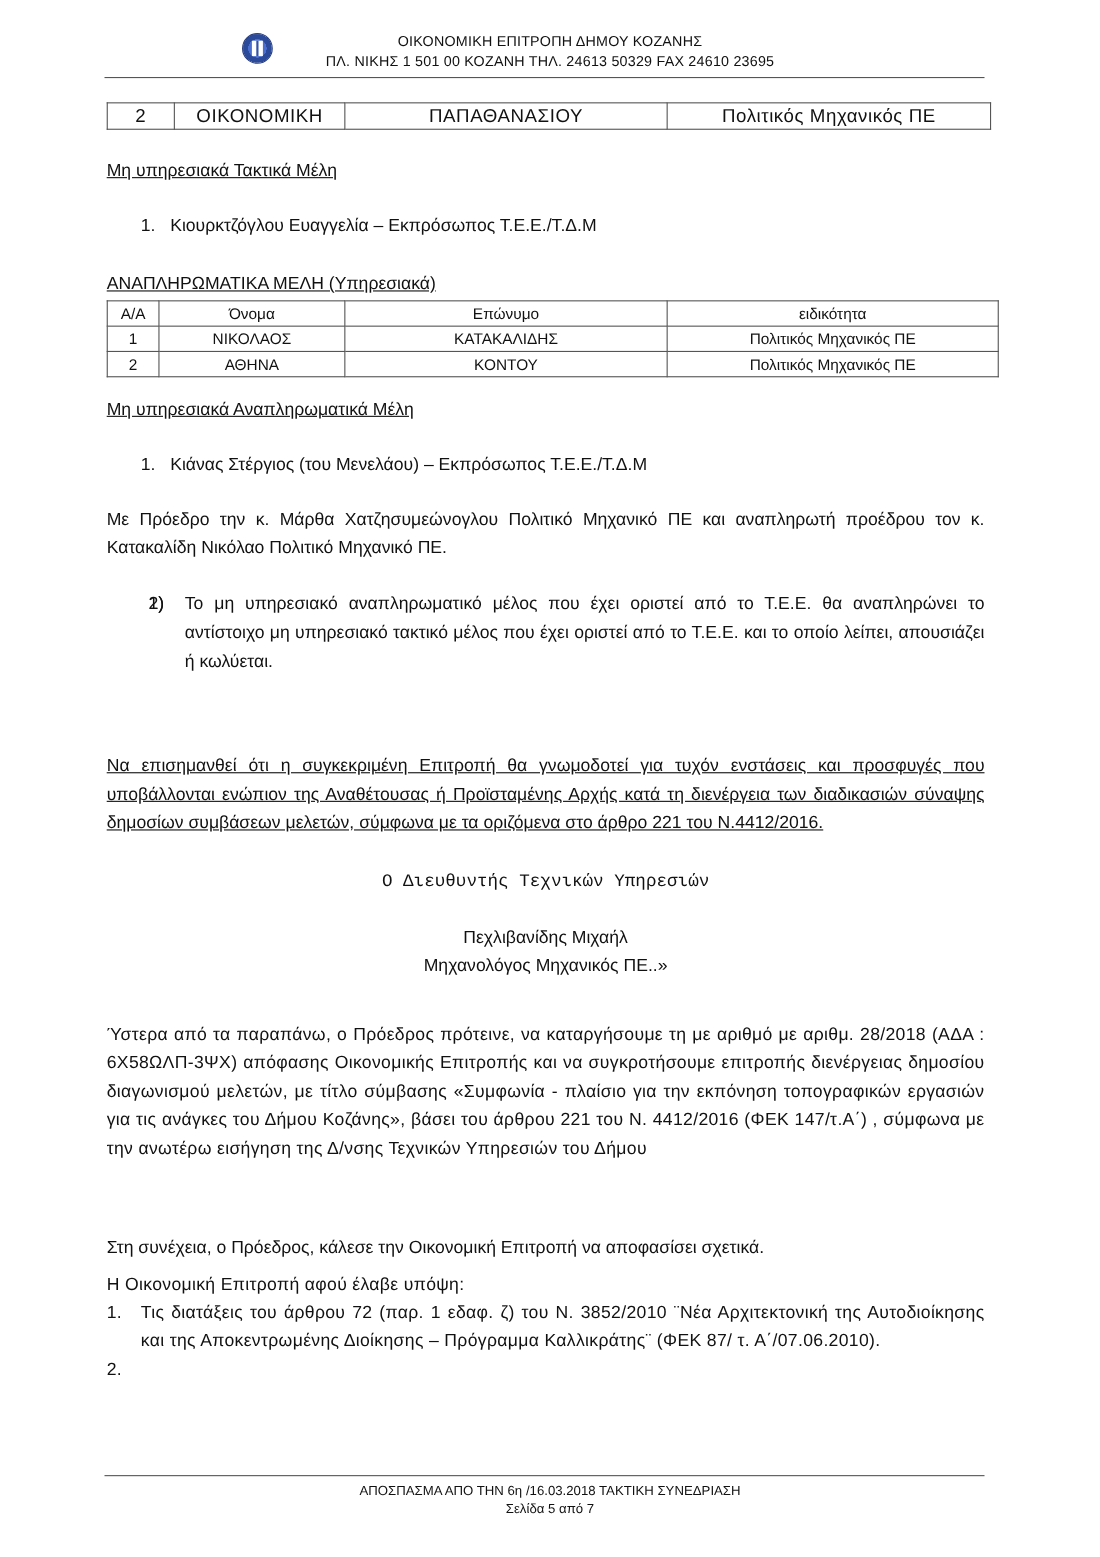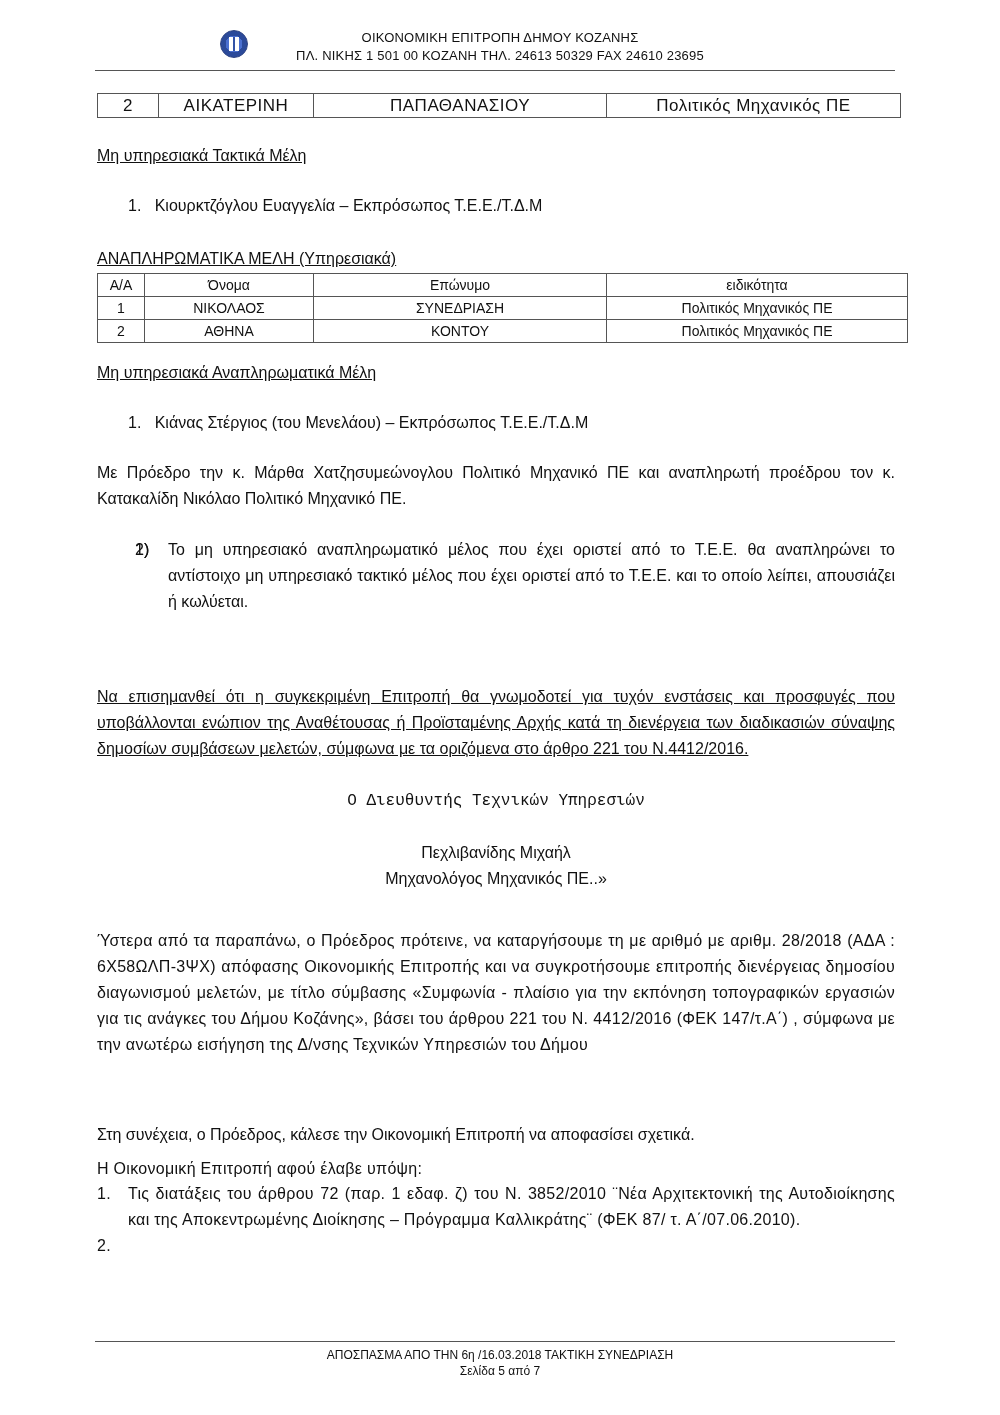--- a/index.html
+++ b/index.html
@@ -59,21 +59,21 @@
 
 <div class="abs header"></div>
 <div class="abs emblem"></div>
 <div class="abs hline hl1">ΟΙΚΟΝΟΜΙΚΗ  ΕΠΙΤΡΟΠΗ  ΔΗΜΟΥ   ΚΟΖΑΝΗΣ</div>
 <div class="abs hline hl2">ΠΛ. ΝΙΚΗΣ 1  501 00  ΚΟΖΑΝΗ  ΤΗΛ.  24613 50329  FAX  24610 23695</div>
 
 <table class="t t1">
   <tbody>
       <tr>
     <td style="width:60px">2</td>
-    <td style="width:154px">ΑΙΚΑΤΕΡΙΝΗ</td>
+    <td style="width:154px">ΟΙΚΟΝΟΜΙΚΗ</td>
     <td style="width:292px">ΠΑΠΑΘΑΝΑΣΙΟΥ</td>
     <td>Πολιτικός Μηχανικός ΠΕ</td>
   </tr>
 </tbody>
   </table>
 
 <div class="abs p u sec1">Μη υπηρεσιακά Τακτικά Μέλη</div>
 <div class="abs p li1">
   <span>1.</span>&nbsp;&nbsp;
   <span>Κιουρκτζόγλου Ευαγγελία – Εκπρόσωπος Τ.Ε.Ε./Τ.Δ.Μ</span>
@@ -84,21 +84,21 @@
   <tbody>
       <tr>
     <td style="width:46px">Α/Α</td>
     <td style="width:168px">Όνομα</td>
     <td style="width:292px">Επώνυμο</td>
     <td>ειδικότητα</td>
   </tr>
   <tr>
     <td>1</td>
     <td>ΝΙΚΟΛΑΟΣ</td>
-    <td>ΣΥΝΕΔΡΙΑΣΗ</td>
+    <td>ΚΑΤΑΚΑΛΙΔΗΣ</td>
     <td>Πολιτικός Μηχανικός ΠΕ</td>
   </tr>
   <tr>
     <td>2</td>
     <td>ΑΘΗΝΑ</td>
     <td>ΚΟΝΤΟΥ</td>
     <td>Πολιτικός Μηχανικός ΠΕ</td>
   </tr>
 </tbody>
   </table>

